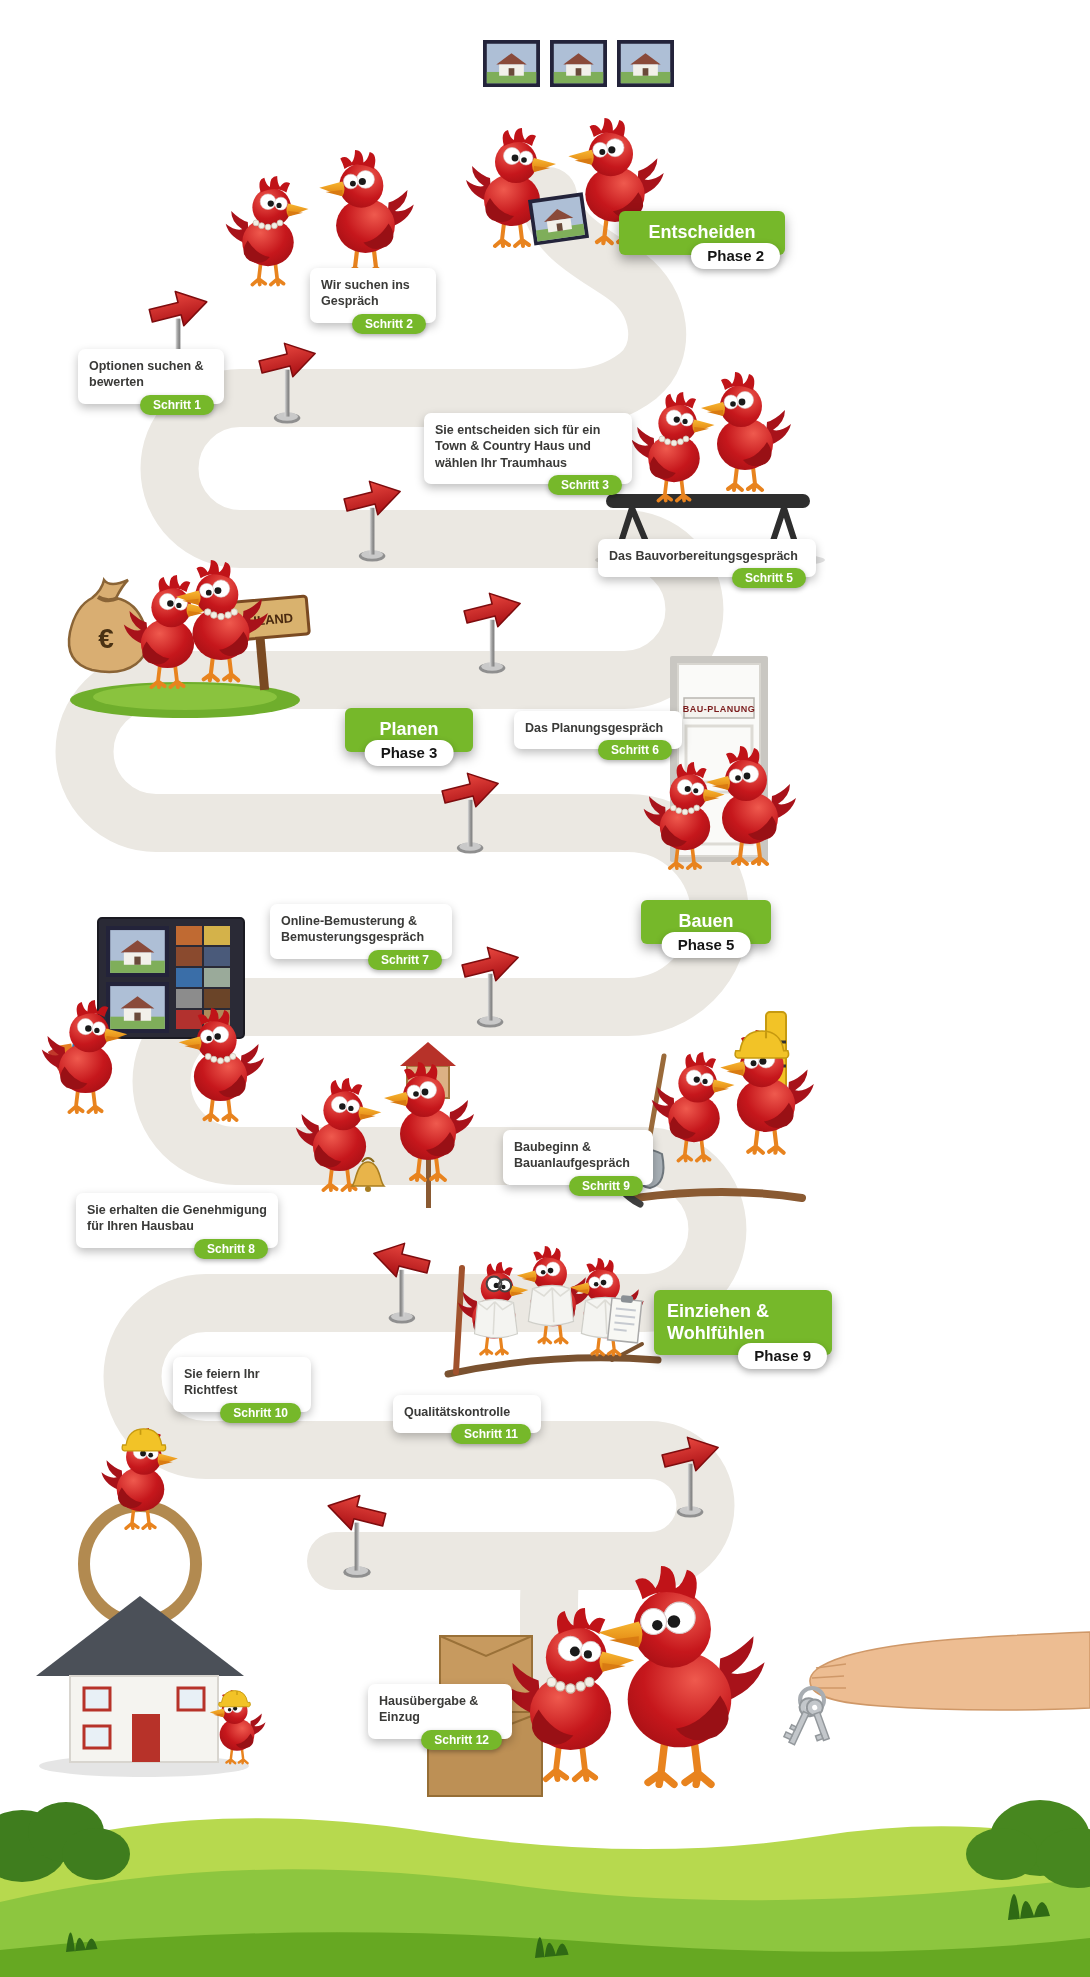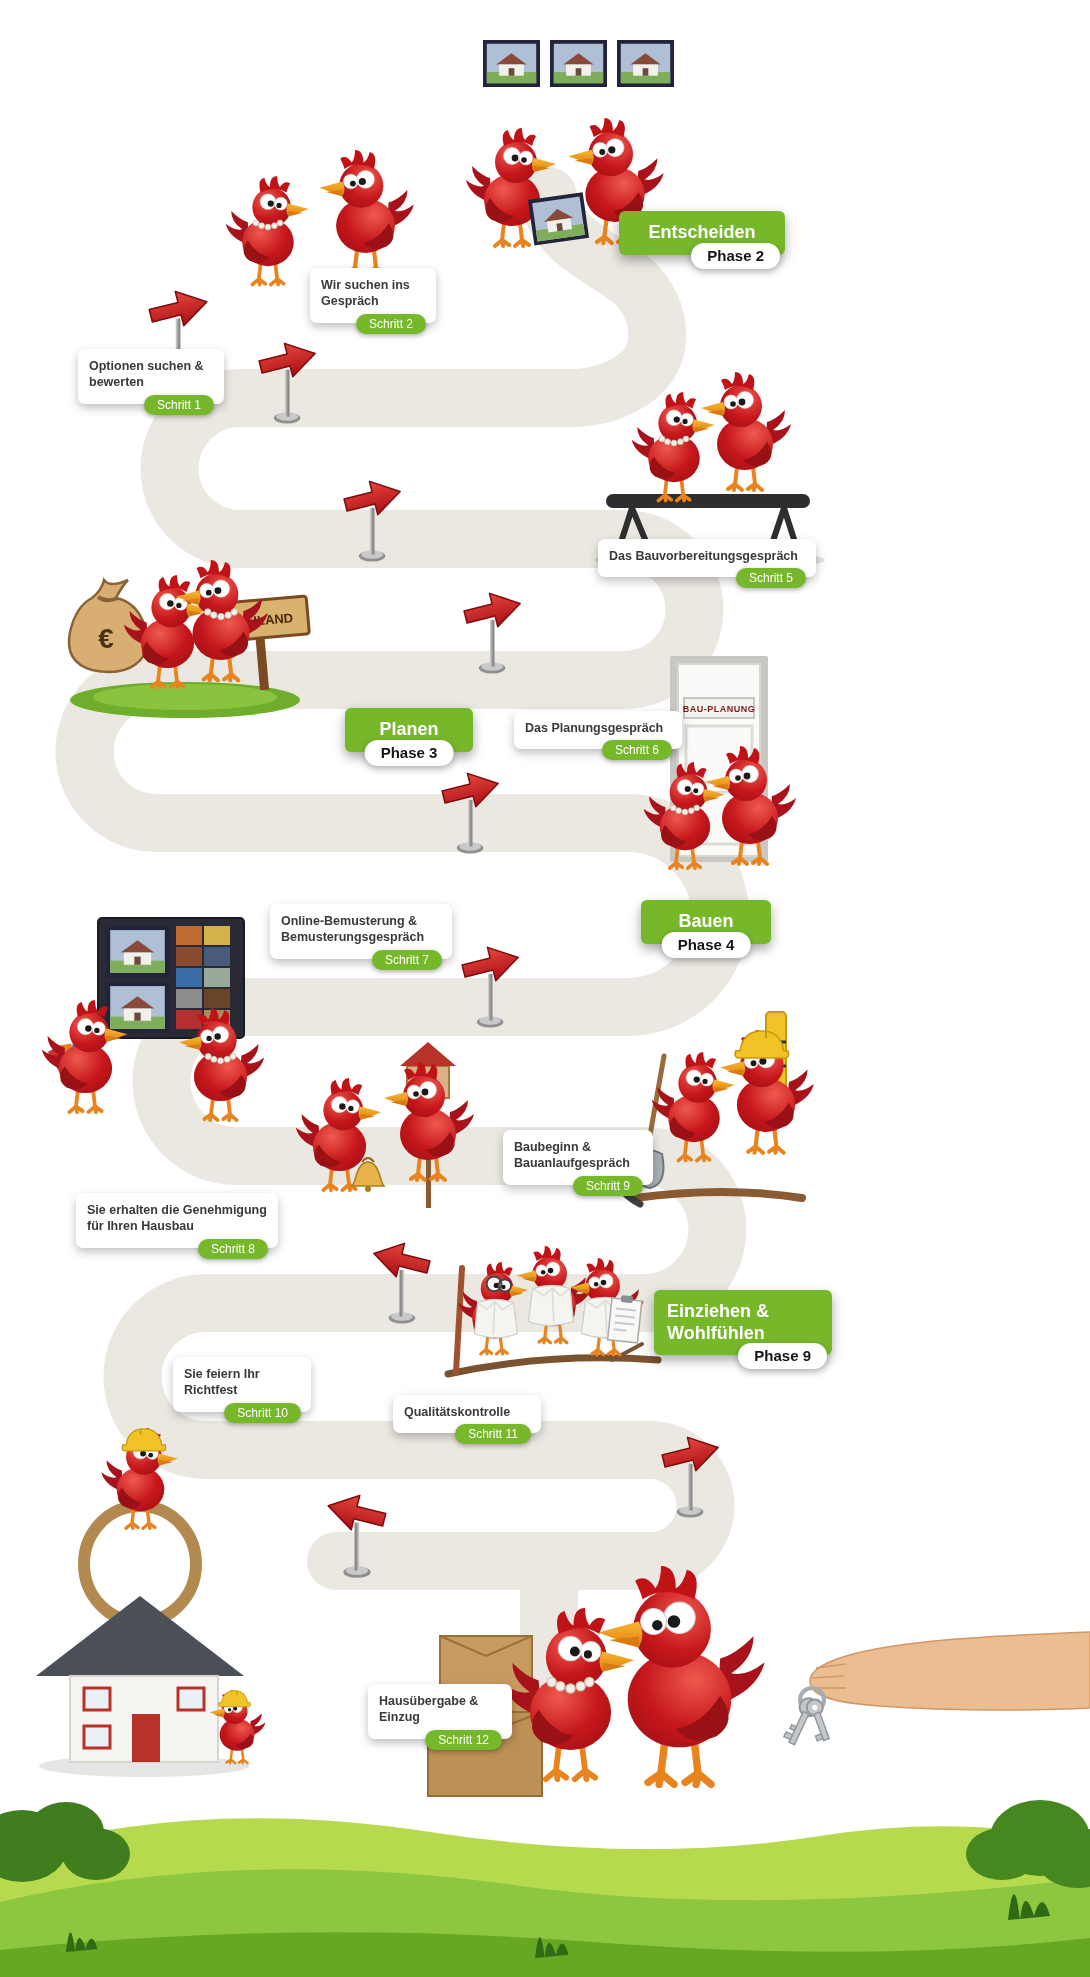--- a/index.html
+++ b/index.html
@@ -14,21 +14,21 @@
   .phase.center{text-align:center;margin-left:25px;}
   .phase-pill{position:absolute;bottom:-14px;right:5px;background:#fff;color:#151515;
          font-weight:bold;font-size:15px;padding:4px 16px;border-radius:16px;white-space:nowrap;
          box-shadow:0 3px 7px rgba(0,0,0,.3);}
   .phase-pill.center{right:auto;left:50%;transform:translateX(-50%);}
 
   .step{position:absolute;background:#fff;border-radius:7px;padding:9px 11px 13px;z-index:5;
         box-shadow:0 4px 10px rgba(0,0,0,.25);}
   .step-text{font-size:12.5px;font-weight:bold;color:#3a3a38;line-height:1.3;}
   .step-pill{position:absolute;right:10px;bottom:-11px;background:#76b82a;color:#fff;
-        font-size:12px;font-weight:normal;padding:3px 13px;border-radius:12px;white-space:nowrap;
+        font-size:12px;font-weight:bold;padding:3px 13px;border-radius:12px;white-space:nowrap;
         box-shadow:0 2px 5px rgba(0,0,0,.3);}
 </style>
 </head>
 <body>
 
 <div class="canvas">
 
 <svg class="scene" width="1090" height="1977" viewBox="0 0 1090 1977">
   <defs>
     <radialGradient id="gradBody" cx="0.35" cy="0.3" r="0.9">
@@ -378,35 +378,39 @@
 <div class="phase center" style="left:594px;top:211px;width:140px">
   <span>Entscheiden</span>
   <span class="phase-pill">Phase 2</span>
 </div>
 <div class="phase center" style="left:320px;top:708px;width:102px">
   <span>Planen</span>
   <span class="phase-pill center">Phase 3</span>
 </div>
 <div class="phase center" style="left:616px;top:900px;width:104px">
   <span>Bauen</span>
-  <span class="phase-pill center">Phase 4</span>
+  <span class="phase-pill center">Phase 5</span>
 </div>
 <div class="phase" style="left:654px;top:1290px;width:152px">
   <span>Einziehen &amp; Wohlfühlen</span>
   <span class="phase-pill">Phase 9</span>
 </div>
 
 <div class="step" style="left:78px;top:349px;width:124px">
   <div class="step-text">Optionen suchen &amp; bewerten</div>
   <span class="step-pill">Schritt 1</span>
 </div>
 <div class="step" style="left:310px;top:268px;width:104px">
   <div class="step-text">Wir suchen ins Gespräch</div>
   <span class="step-pill">Schritt 2</span>
 </div>
+<div class="step" style="left:424px;top:413px;width:186px">
+  <div class="step-text">Sie entscheiden sich für ein Town &amp; Country Haus und wählen Ihr Traumhaus</div>
+  <span class="step-pill">Schritt 3</span>
+</div>
 <div class="step" style="left:598px;top:539px;width:196px">
   <div class="step-text">Das Bauvorbereitungsgespräch</div>
   <span class="step-pill">Schritt 5</span>
 </div>
 <div class="step" style="left:514px;top:711px;width:146px">
   <div class="step-text">Das Planungsgespräch</div>
   <span class="step-pill">Schritt 6</span>
 </div>
 <div class="step" style="left:270px;top:904px;width:160px">
   <div class="step-text">Online-Bemusterung &amp; Bemusterungsgespräch</div>

